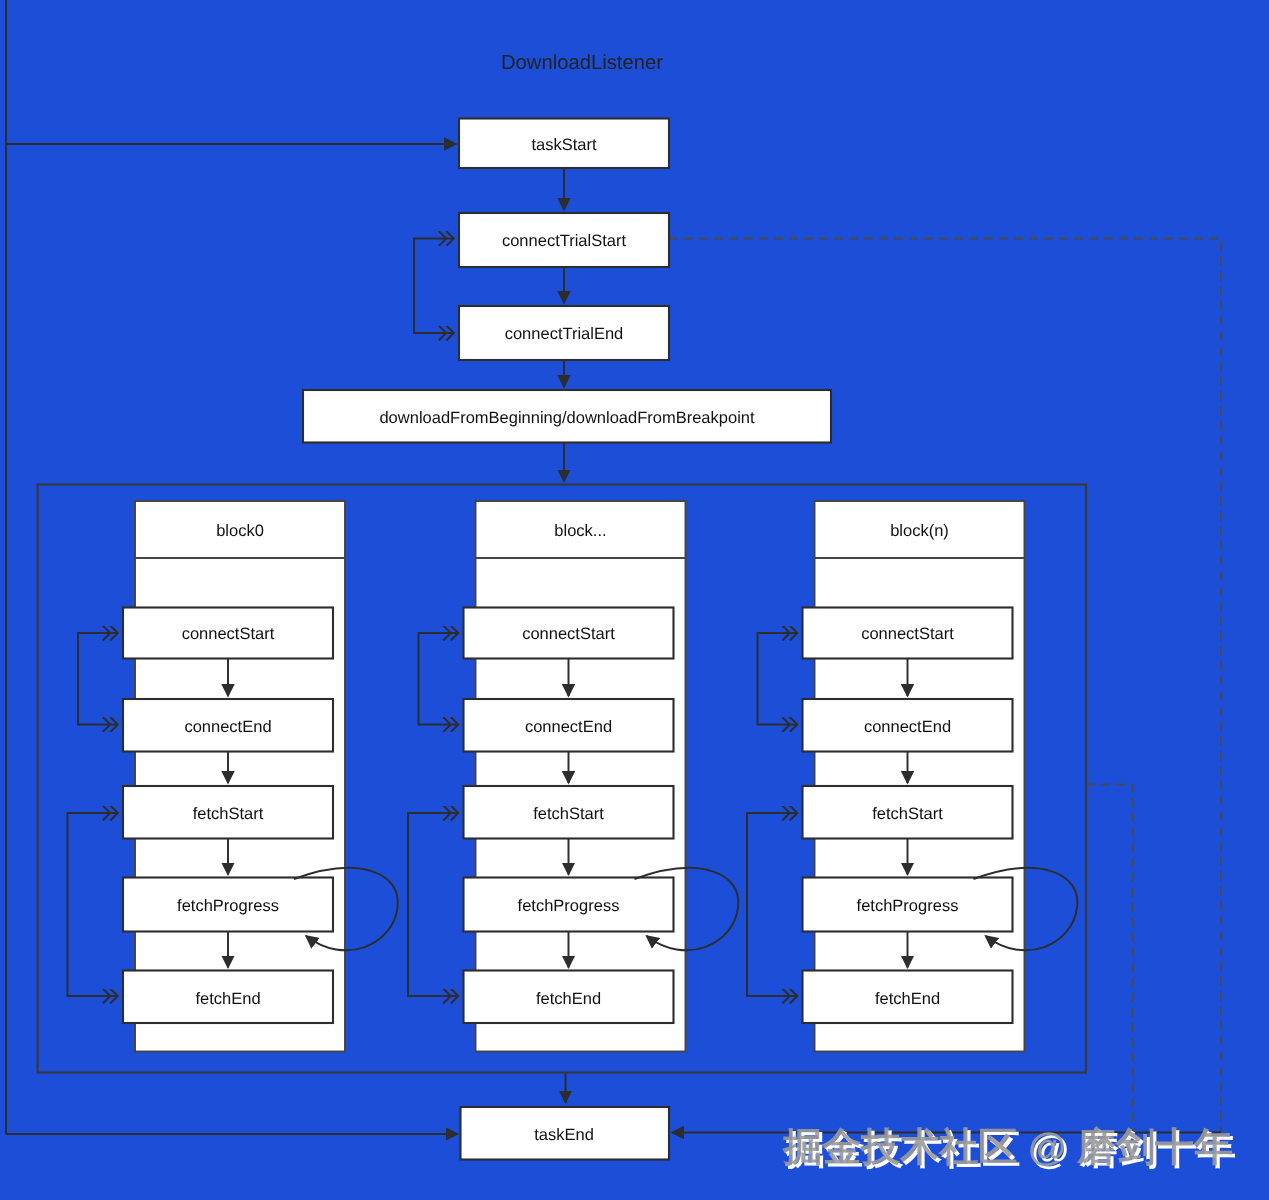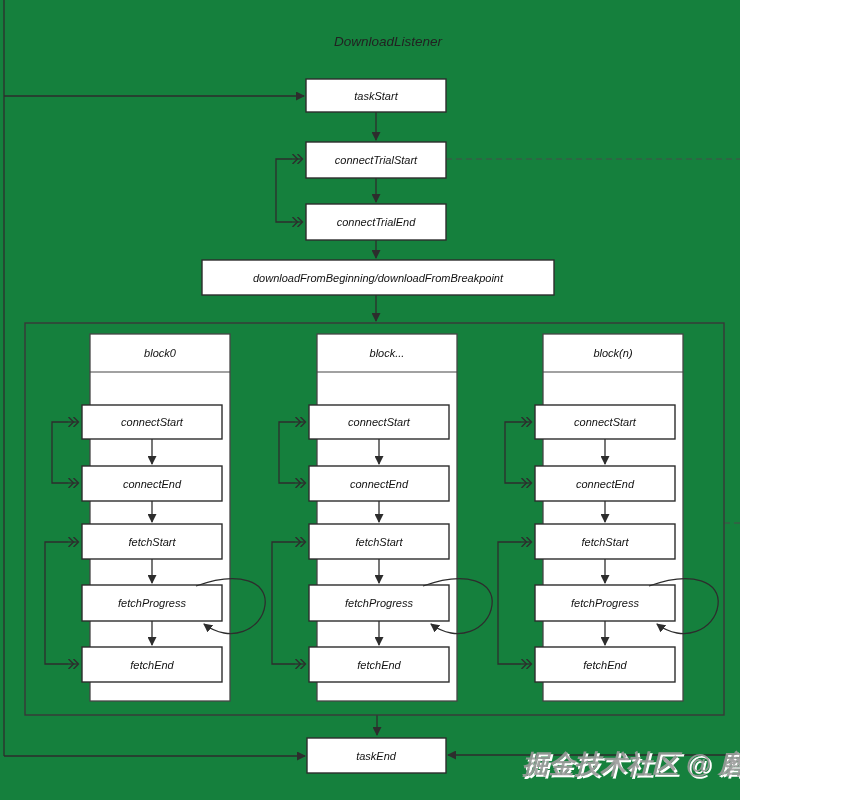--- a/index.html
+++ b/index.html
@@ -1,23 +1,22 @@
 <!DOCTYPE html>
 <html><head>
 <meta charset="utf-8">
 <style>
   html, body { margin: 0; padding: 0; background: #ffffff; }
   .stage {
     position: relative;
-    width: 740px;
+    width: 846px;
     height: 800px;
-    background: #15803d;
+    background: #1d4ed8;
     overflow: hidden;
     font-family: "Liberation Sans", sans-serif;
-    font-style: italic;
   }
   svg { display: block; }
   .box  { fill: #ffffff; stroke: #2d2d2d; stroke-width: 1.4; }
   .tall { fill: #ffffff; stroke: #454545; stroke-width: 1.3; }
   .frame { fill: none; stroke: #383838; stroke-width: 1.4; }
   .ln   { stroke: #2d2d2d; stroke-width: 1.3; fill: none; }
   .thin { stroke: #454545; stroke-width: 1.2; fill: none; }
   .dash { stroke: #4a4a4a; stroke-width: 1.2; fill: none; stroke-dasharray: 6 4; }
   .lbl {
     font-family: "Liberation Sans", sans-serif;

